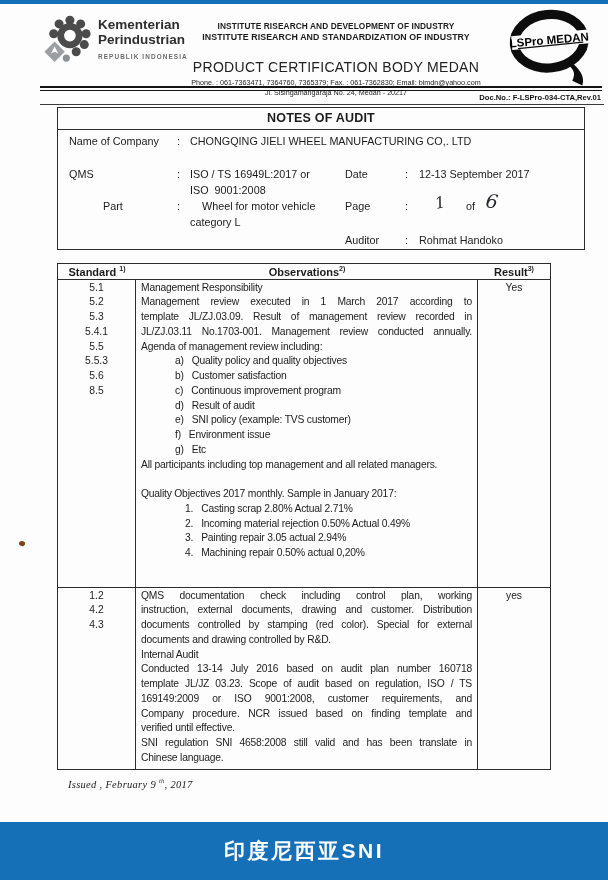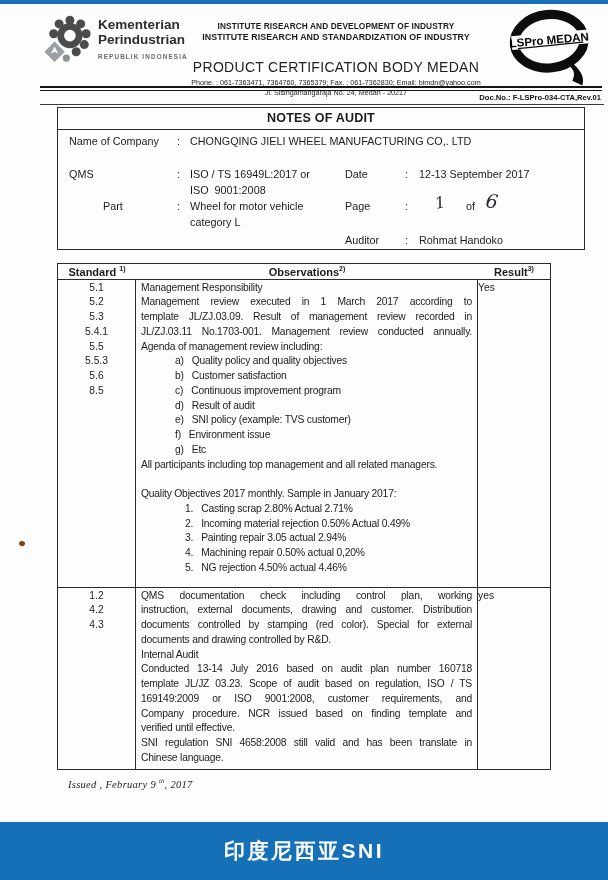--- a/index.html
+++ b/index.html
@@ -38,21 +38,21 @@
 
   
   .audit-table{position:absolute;left:57px;top:263px;width:494px;border:1.4px solid #2b2b2b;box-sizing:border-box;font-size:10.3px;}
   .t-head{display:grid;grid-template-columns:78px 1fr 72px;border-bottom:1.2px solid #2b2b2b;font-weight:bold;font-size:11px;}
   .t-head > div{padding:1px 2px;text-align:center;}
   .t-row{display:grid;grid-template-columns:78px 1fr 72px;}
   .t-row.r0{min-height:307px;border-bottom:1.2px solid #2b2b2b;}
   .t-row.r1{min-height:181px;}
   .c-std,.c-obs{border-right:1.2px solid #2b2b2b;}
   .c-std{text-align:center;padding-top:1px;line-height:14.75px;}
-  .c-res{padding-top:1px;line-height:14.75px;}
+  .c-res{text-align:center;padding-top:1px;line-height:14.75px;}
   .c-obs{padding:1px 5px;line-height:14.75px;letter-spacing:-.2px;}
   .obs-line{white-space:pre-wrap;min-height:14.75px;}
   .obs-line.justify{text-align:justify;text-align-last:justify;}
   .obs-line.alpha{padding-left:34px;}
   .obs-line.num{padding-left:44px;}
   sup{font-size:7px;}
 
   .issued{position:absolute;left:68px;top:777px;font-family:"Liberation Serif",serif;font-style:italic;font-size:10.5px;letter-spacing:.3px;color:#222;}
   .issued sup{font-size:6.5px;}
 
@@ -118,21 +118,21 @@
     <span class="f" style="left:119px;top:27px;">:</span>
     <span class="f" style="left:132px;top:27px;">CHONGQING JIELI WHEEL MANUFACTURING CO,. LTD</span>
 
     <span class="f lbl" style="left:11px;top:60px;">QMS</span>
     <span class="f" style="left:119px;top:60px;">:</span>
     <span class="f" style="left:132px;top:60px;">ISO / TS 16949L:2017 or</span>
     <span class="f" style="left:132px;top:76px;">ISO  9001:2008</span>
 
     <span class="f lbl" style="left:11px;top:92px;margin-left:34px;">Part</span>
     <span class="f" style="left:119px;top:92px;">:</span>
-    <span class="f" style="left:132px;top:92px;">Wheel for motor vehicle</span>
+    <span class="f" style="left:144px;top:92px;">Wheel for motor vehicle</span>
     <span class="f" style="left:132px;top:108px;">category L</span>
 
     <span class="f lbl" style="left:287px;top:60px;">Date</span>
     <span class="f" style="left:347px;top:60px;">:</span>
     <span class="f" style="left:361px;top:60px;">12-13 September 2017</span>
 
     <span class="f lbl" style="left:287px;top:92px;">Page</span>
     <span class="f" style="left:347px;top:92px;">:</span>
     <span class="f hand hand1" style="left:377px;top:85px;">1</span>
     <span class="f" style="left:408px;top:92px;">of</span>
@@ -176,21 +176,20 @@
           <div class="obs-line alpha">e)   SNI policy (example: TVS customer)</div>
           <div class="obs-line alpha">f)   Environment issue</div>
           <div class="obs-line alpha">g)   Etc</div>
           <div class="obs-line plain">All participants including top management and all related managers.</div>
           <div class="obs-line blank"></div>
           <div class="obs-line plain">Quality Objectives 2017 monthly. Sample in January 2017:</div>
           <div class="obs-line num">1.   Casting scrap 2.80% Actual 2.71%</div>
           <div class="obs-line num">2.   Incoming material rejection 0.50% Actual 0.49%</div>
           <div class="obs-line num">3.   Painting repair 3.05 actual 2.94%</div>
           <div class="obs-line num">4.   Machining repair 0.50% actual 0,20%</div>
-          <div class="obs-line num">5.   NG rejection 4.50% actual 4.46%</div>
         </div>
       <div class="c-res">Yes</div>
     </div>
 
     <div class="t-row r1">
       <div class="c-std">
 
       <div class="std-line">1.2</div>
           <div class="std-line">4.2</div>
           <div class="std-line">4.3</div>

